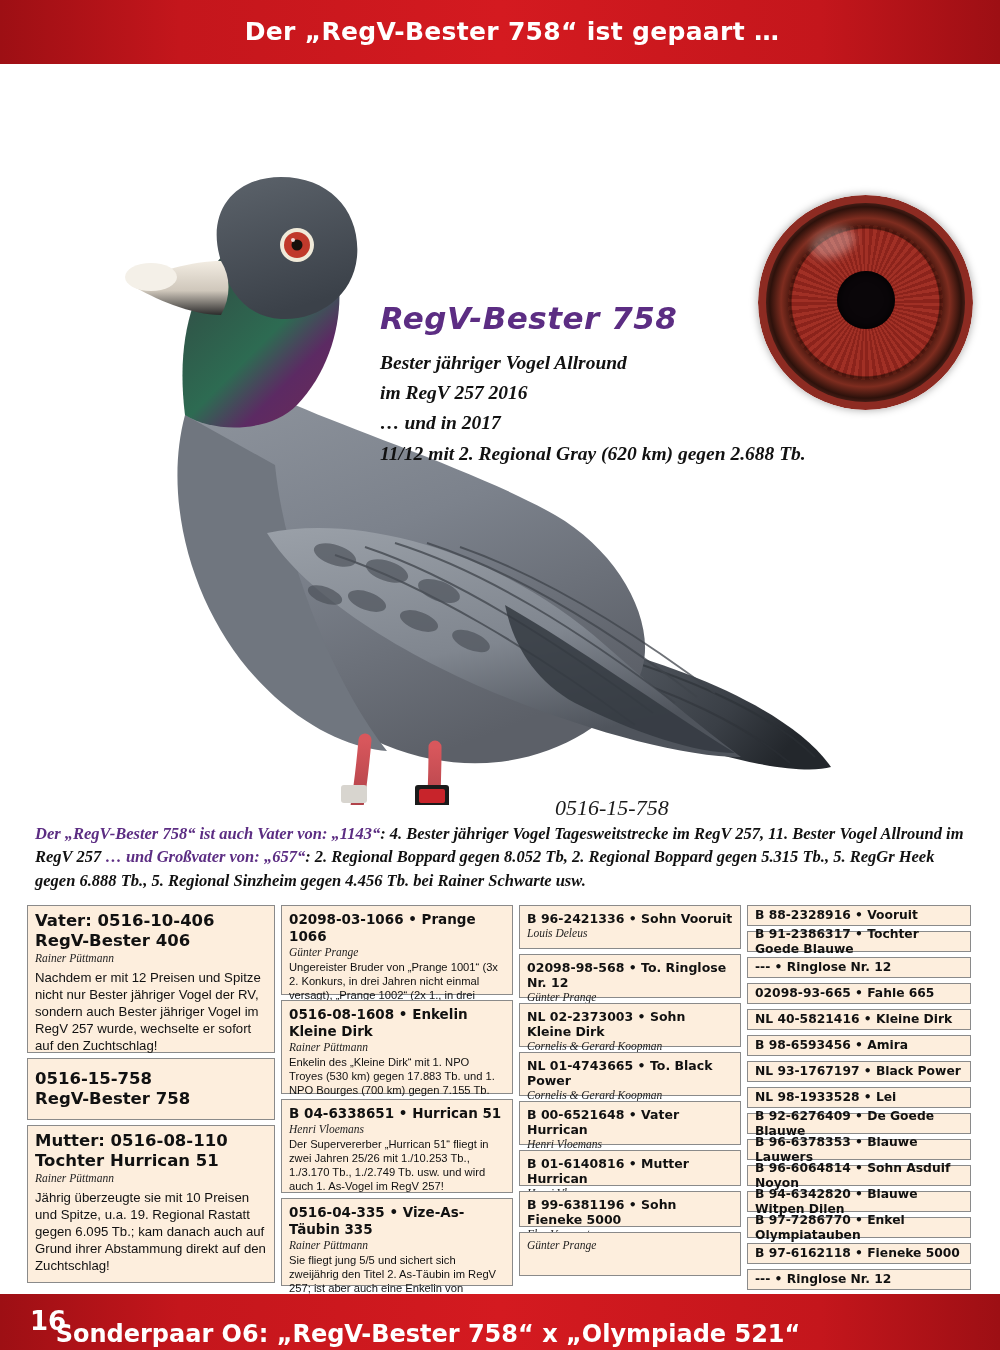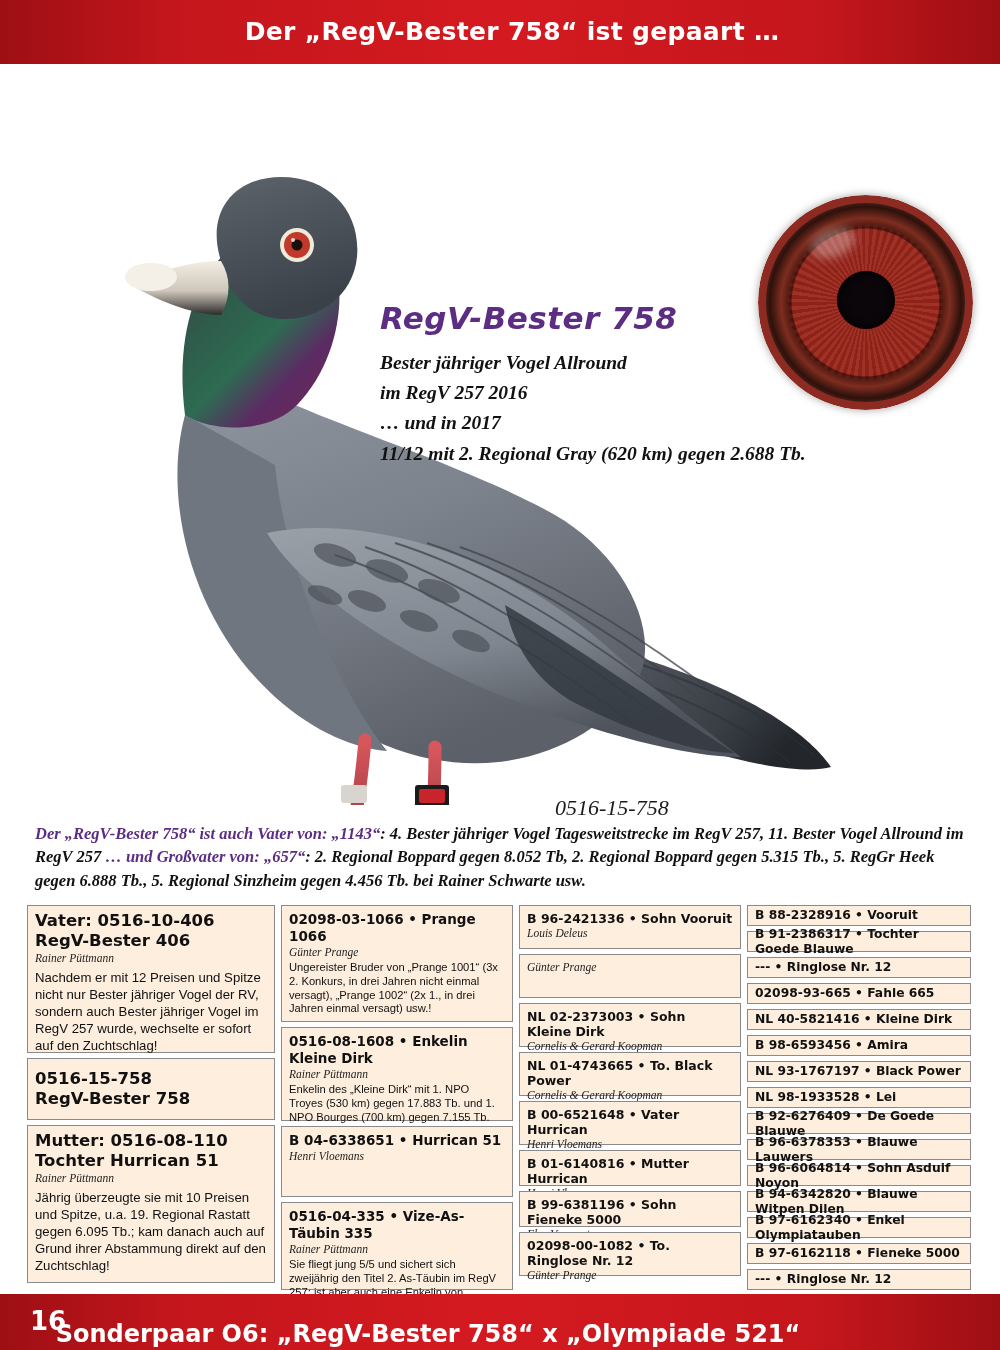--- a/index.html
+++ b/index.html
@@ -278,47 +278,49 @@
     </div>
     <div class="card" style="height:158px;">
       <div class="t-big">Mutter: 0516-08-110</div>
       <div class="t-big">Tochter Hurrican 51</div>
       <div class="sub">Rainer Püttmann</div>
       <div class="body-big">Jährig überzeugte sie mit 10 Preisen und Spitze, u.a. 19. Regional Rastatt gegen 6.095 Tb.; kam danach auch auf Grund ihrer Abstammung direkt auf den Zuchtschlag!</div>
     </div>
   </div>
 
   <div class="col c2">
-    <div class="card" style="height:117px;">
+    <div class="card" style="height:90px;">
       <div class="t-mid">02098-03-1066 • Prange 1066</div>
       <div class="sub">Günter Prange</div>
       <div class="body">Ungereister Bruder von „Prange 1001“ (3x 2. Konkurs, in drei Jahren nicht einmal versagt), „Prange 1002“ (2x 1., in drei Jahren einmal versagt) usw.!</div>
     </div>
     <div class="card" style="height:94px;">
       <div class="t-mid">0516-08-1608 • Enkelin Kleine Dirk</div>
       <div class="sub">Rainer Püttmann</div>
       <div class="body">Enkelin des „Kleine Dirk“ mit 1. NPO Troyes (530 km) gegen 17.883 Tb. und 1. NPO Bourges (700 km) gegen 7.155 Tb. sowie der „Lei“ mit 2. NPO Bourges!</div>
     </div>
     <div class="card" style="height:94px;">
       <div class="t-mid">B 04-6338651 • Hurrican 51</div>
       <div class="sub">Henri Vloemans</div>
+      <div class="body">Der Supervererber „Hurrican 51“ fliegt in zwei Jahren 25/26 mit 1./10.253 Tb., 1./3.170 Tb., 1./2.749 Tb. usw. und wird auch 1. As-Vogel im RegV 257!</div>
     </div>
     <div class="card" style="height:88px;">
       <div class="t-mid">0516-04-335 • Vize-As-Täubin 335</div>
       <div class="sub">Rainer Püttmann</div>
       <div class="body">Sie fliegt jung 5/5 und sichert sich zweijährig den Titel 2. As-Täubin im RegV 257; ist aber auch eine Enkelin von „Fieneke 5000“ und „Ringlose Nr. 12“!</div>
     </div>
   </div>
 
   <div class="col c3">
     <div class="card" style="height:44px;">
       <div class="t-small">B 96-2421336 • Sohn Vooruit</div>
       <div class="sub">Louis Deleus</div>
     </div>
     <div class="card" style="height:44px;">
+      <div class="t-small">02098-98-568 • To. Ringlose Nr. 12</div>
       <div class="sub">Günter Prange</div>
     </div>
     <div class="card" style="height:44px;">
       <div class="t-small">NL 02-2373003 • Sohn Kleine Dirk</div>
       <div class="sub">Cornelis &amp; Gerard Koopman</div>
     </div>
     <div class="card" style="height:44px;">
       <div class="t-small">NL 01-4743665 • To. Black Power</div>
       <div class="sub">Cornelis &amp; Gerard Koopman</div>
     </div>
@@ -328,21 +330,20 @@
     </div>
     <div class="card" style="height:36px;">
       <div class="t-small">B 01-6140816 • Mutter Hurrican</div>
       <div class="sub">Henri Vloemans</div>
     </div>
     <div class="card" style="height:36px;">
       <div class="t-small">B 99-6381196 • Sohn Fieneke 5000</div>
       <div class="sub">Flor Vervoort</div>
     </div>
     <div class="card" style="height:44px;">
-      <div class="t-small">02098-00-1082 • To. Ringlose Nr. 12</div>
       <div class="sub">Günter Prange</div>
     </div>
   </div>
 
   <div class="col c4">
     <div class="card thin">
         <div class="t-small">B 88-2328916 • Vooruit</div>
       </div>
     <div class="card thin">
         <div class="t-small">B 91-2386317 • Tochter Goede Blauwe</div>
@@ -371,21 +372,21 @@
     <div class="card thin">
         <div class="t-small">B 96-6378353 • Blauwe Lauwers</div>
       </div>
     <div class="card thin">
         <div class="t-small">B 96-6064814 • Sohn Asduif Noyon</div>
       </div>
     <div class="card thin">
         <div class="t-small">B 94-6342820 • Blauwe Witpen Dilen</div>
       </div>
     <div class="card thin">
-        <div class="t-small">B 97-6162340 • Enkel Olympiatauben</div>
+        <div class="t-small">B 97-7286770 • Enkel Olympiatauben</div>
       </div>
     <div class="card thin">
         <div class="t-small">B 97-6162118 • Fieneke 5000</div>
       </div>
     <div class="card thin">
         <div class="t-small">--- • Ringlose Nr. 12</div>
       </div>
     <div class="card thin">
         <div class="t-small">NL 98-5823745 • De 745</div>
       </div>

